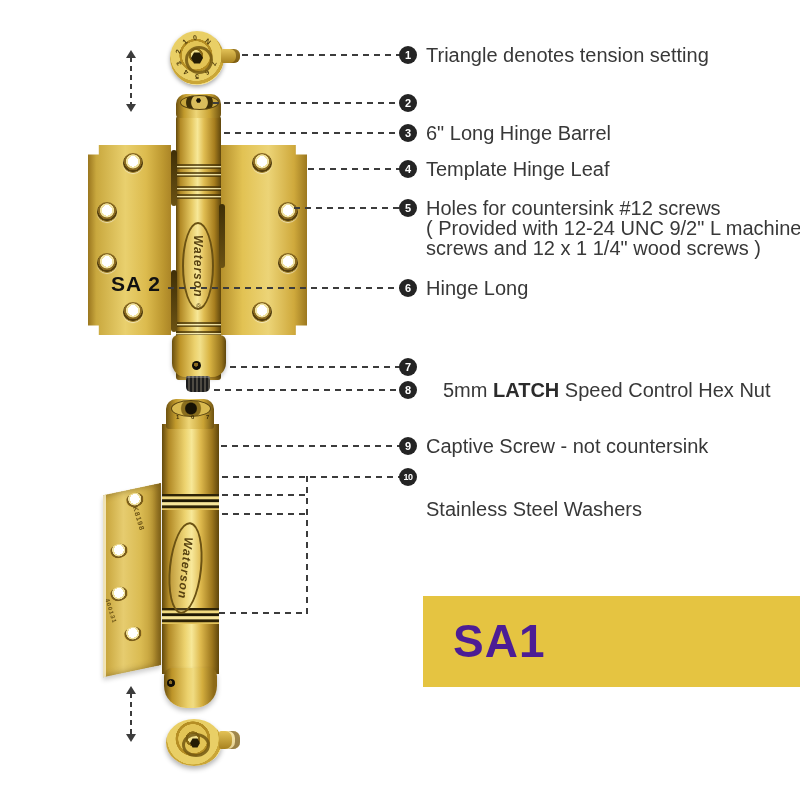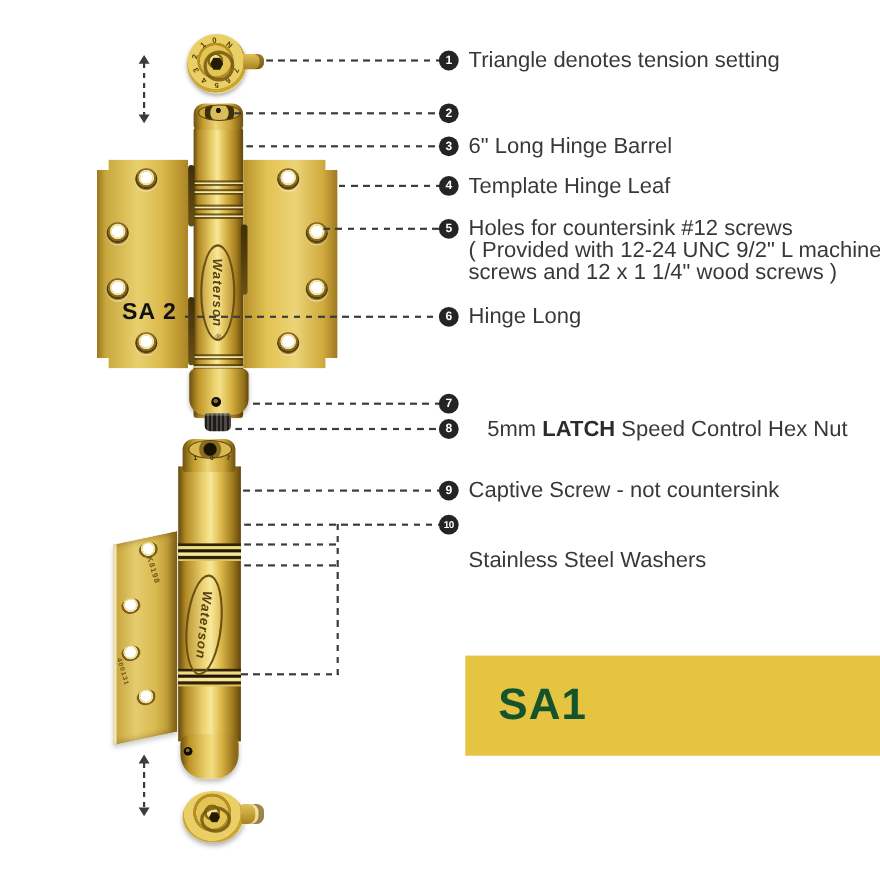--- a/index.html
+++ b/index.html
@@ -125,22 +125,22 @@
   .leaf2{position:absolute;left:103px;top:483px;width:58px;height:182px;
      transform:skewY(-12deg);transform-origin:100% 0;
      background:linear-gradient(90deg,#c4a035 0,#e6cc6f 35%,#dabb52 65%,#b08a28 100%);
      box-shadow:inset 3px 0 0 rgba(255,250,225,.75), inset -5px 0 7px rgba(60,40,5,.45), 0 3px 5px rgba(0,0,0,.2);}
   .hole-o{position:absolute;width:18px;height:14px;border-radius:50%;transform:rotate(-15deg);
      background:radial-gradient(circle at 50% 42%,#ffffff 0 40%,#efe09c 40% 52%,#7a5d1b 56% 68%,#caa53c 72%);}
   .mark{position:absolute;font-size:7px;font-weight:bold;color:rgba(95,72,15,.9);letter-spacing:1px;}
 
   
   .badge{position:absolute;left:423px;top:596px;width:377px;height:91px;background:#e5c441;}
-  .badge span{position:absolute;left:30px;top:0;line-height:91px;font-size:40px;font-weight:bold;
-     color:#14532d;letter-spacing:1px;}
+  .badge span{position:absolute;left:30px;top:0;line-height:91px;font-size:46px;font-weight:bold;
+     color:#4c1d95;letter-spacing:1px;}
 </style>
 </head>
 <body>
 
 <div class="stage">
 
   <div class="arrow" style="left:126px;top:50px;height:62px;">
     <div class="hup"></div>
     <div class="aline"></div>
     <div class="hdn"></div>

